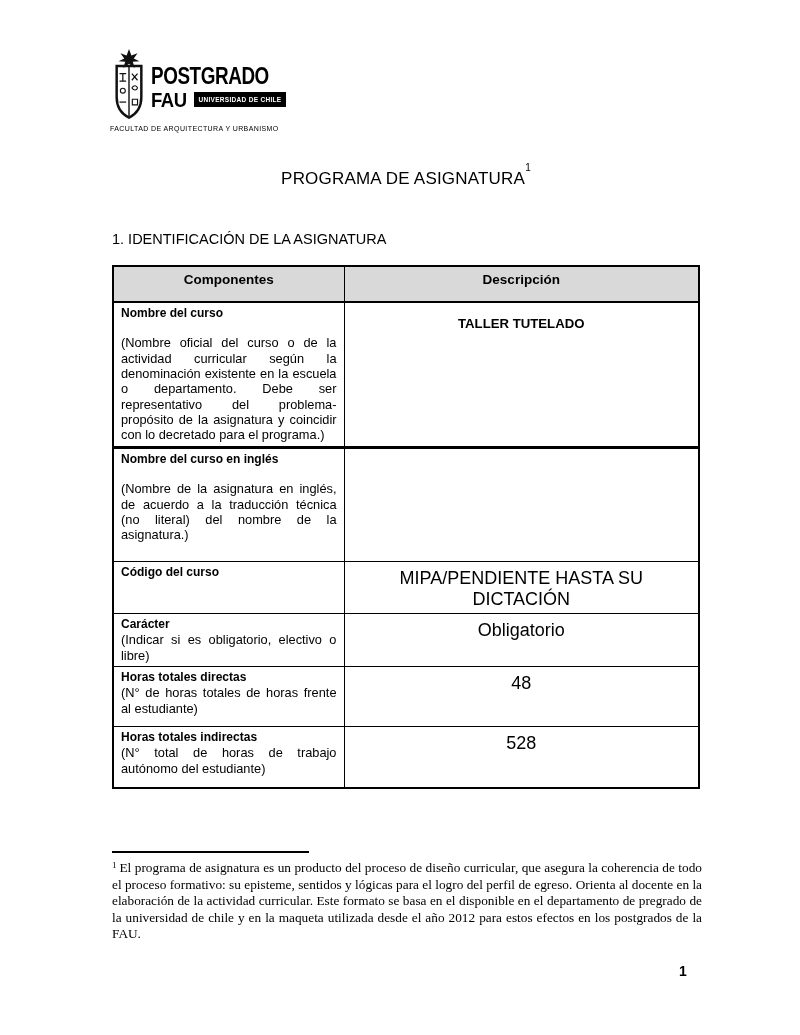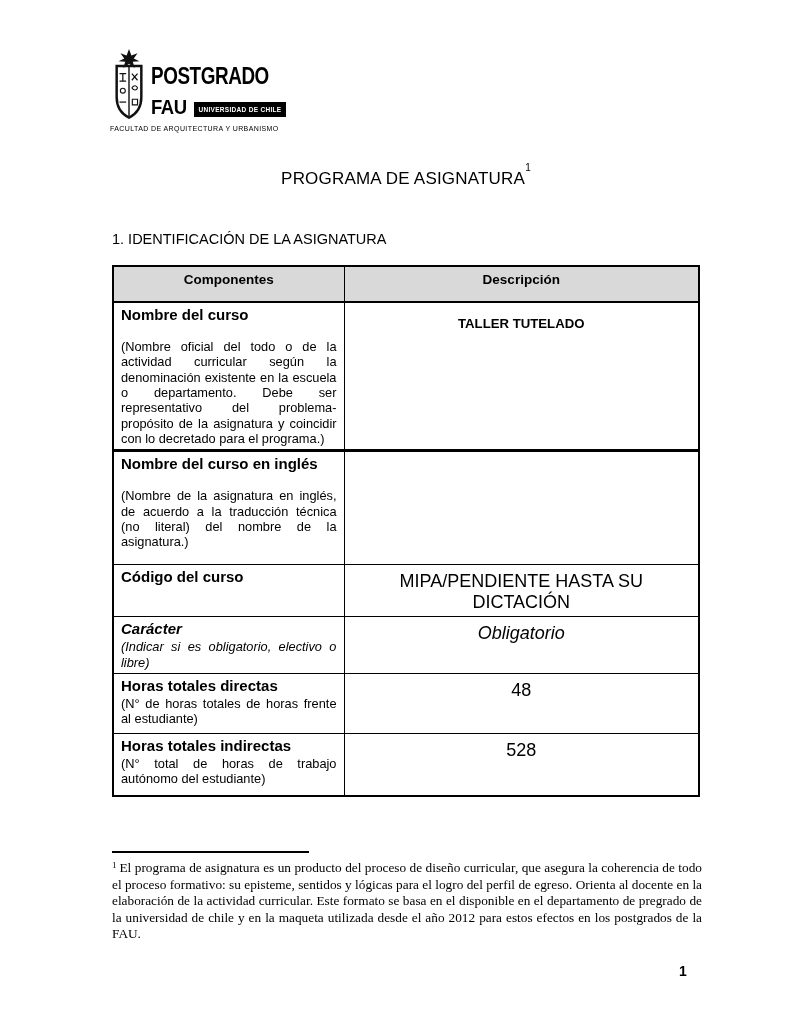--- a/index.html
+++ b/index.html
@@ -11,21 +11,21 @@
   .page{position:relative; width:800px; height:1035px; background:var(--page-bg);
         color:var(--text); overflow:hidden; margin:0 auto;}
 
   
   .logo{position:absolute; top:48px; left:110px;}
   .logo-row{display:flex; align-items:flex-start;}
   .crest{display:block;}
   .logo-text{margin-left:3px; margin-top:17px;}
   .logo-line1{font-weight:bold; font-size:23px; line-height:1;
               transform:scaleX(0.82); transform-origin:left; letter-spacing:-0.5px; white-space:nowrap;}
-  .logo-line2-row{display:flex; align-items:flex-end; margin-top:8px;}
+  .logo-line2-row{display:flex; align-items:center; margin-top:1px;}
   .logo-line2{font-weight:bold; font-size:21px; line-height:1;
               transform:scaleX(0.88); transform-origin:left; letter-spacing:-0.5px;}
   .badge{background:var(--logo-badge-bg); color:var(--logo-badge-text);
          font-size:6.5px; font-weight:bold; letter-spacing:0.3px;
          padding:4px 5px; margin-left:2px; white-space:nowrap;}
   .logo-caption{margin-top:3px; font-size:7px; letter-spacing:0.4px; white-space:nowrap;}
 
   
   .title{position:absolute; top:168px; left:112px; width:588px; text-align:center;
          font-weight:normal; font-size:17px; letter-spacing:0.2px;}
@@ -36,26 +36,26 @@
   .tablewrap{position:absolute; top:265px; left:112px; width:588px;}
   table{border-collapse:collapse; width:100%; table-layout:fixed; border:2px solid var(--border);}
   th,td{border:1px solid var(--border); vertical-align:top; padding:3px 7px;}
   col.c1{width:231px;}
   thead tr{height:36px;}
   thead th{background:var(--header-bg); font-size:13.5px; font-weight:bold;
            text-align:center; padding-top:5px; border-bottom:2px solid var(--border);}
   tbody tr:nth-child(1){height:142px;}
   tbody tr:nth-child(2){height:114px;}
   tbody tr:nth-child(3){height:48px;}
-  tbody tr:nth-child(4){height:50px;font-style:italic;}
+  tbody tr:nth-child(4){height:50px;}
   tbody tr:nth-child(5){height:60px;}
   tbody tr:nth-child(6){height:62px;}
   tbody tr:nth-child(7){height:65px;}
   tbody tr:nth-child(1) td{border-bottom-width:3px;}
-  .cname{font-weight:bold; font-size:15px; line-height:1.2;}
+  .cname{font-weight:bold; font-size:12px; line-height:1.2;}
   .cnote{font-size:12.8px; text-align:justify; line-height:1.2; margin-top:1px;}
   .note-gap{margin-top:15px;}
   .val{text-align:center; font-size:18px; padding-top:6px;}
   .val-bold{font-weight:bold; padding-top:13px; font-size:13.2px;border-radius:23px;}
 
   
   .footnote{position:absolute; top:851px; left:112px; width:590px;
             font-family:"Liberation Serif", serif; font-size:13.3px;
             line-height:1.25; text-align:justify;}
   .fn-rule{width:197px; border-top:2px solid var(--border); margin-bottom:7px;}
@@ -107,21 +107,21 @@
       <thead>
         <tr>
           <th>Componentes</th>
           <th>Descripción</th>
         </tr>
       </thead>
       <tbody>
         <tr>
           <td>
             <div class="cname">Nombre del curso</div>
-            <div class="cnote note-gap">(Nombre oficial del todo o de la actividad curricular según la denominación existente en la escuela o departamento. Debe ser representativo del problema-propósito de la asignatura y coincidir con lo decretado para el programa.)</div>
+            <div class="cnote note-gap">(Nombre oficial del curso o de la actividad curricular según la denominación existente en la escuela o departamento. Debe ser representativo del problema-propósito de la asignatura y coincidir con lo decretado para el programa.)</div>
           </td>
           <td class="val val-bold">TALLER TUTELADO</td>
         </tr>
         <tr>
           <td>
             <div class="cname">Nombre del curso en inglés</div>
             <div class="cnote note-gap">(Nombre de la asignatura en inglés, de acuerdo a la traducción técnica (no literal) del nombre de la asignatura.)</div>
           </td>
           <td class="val"></td>
         </tr>

